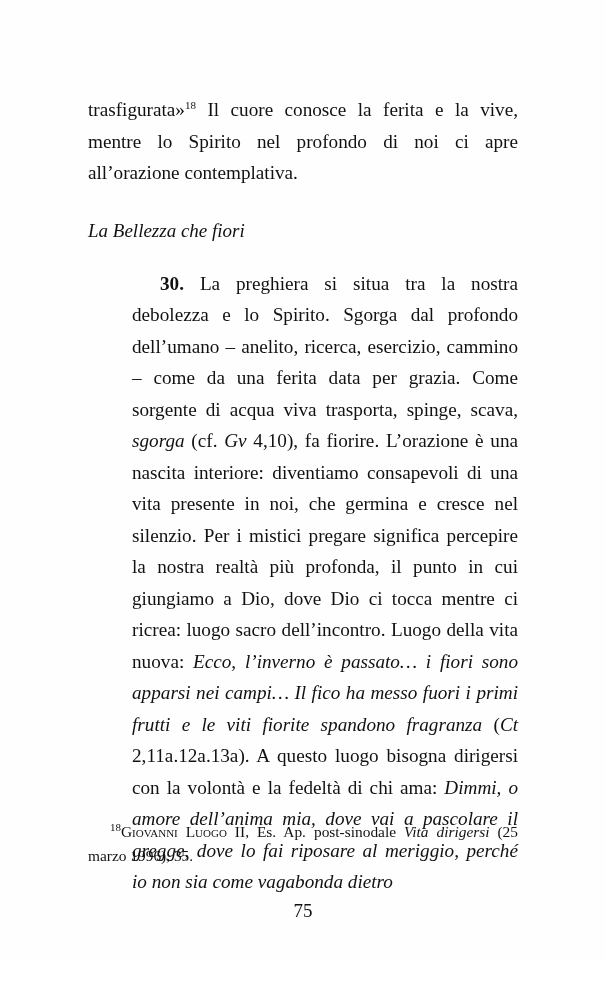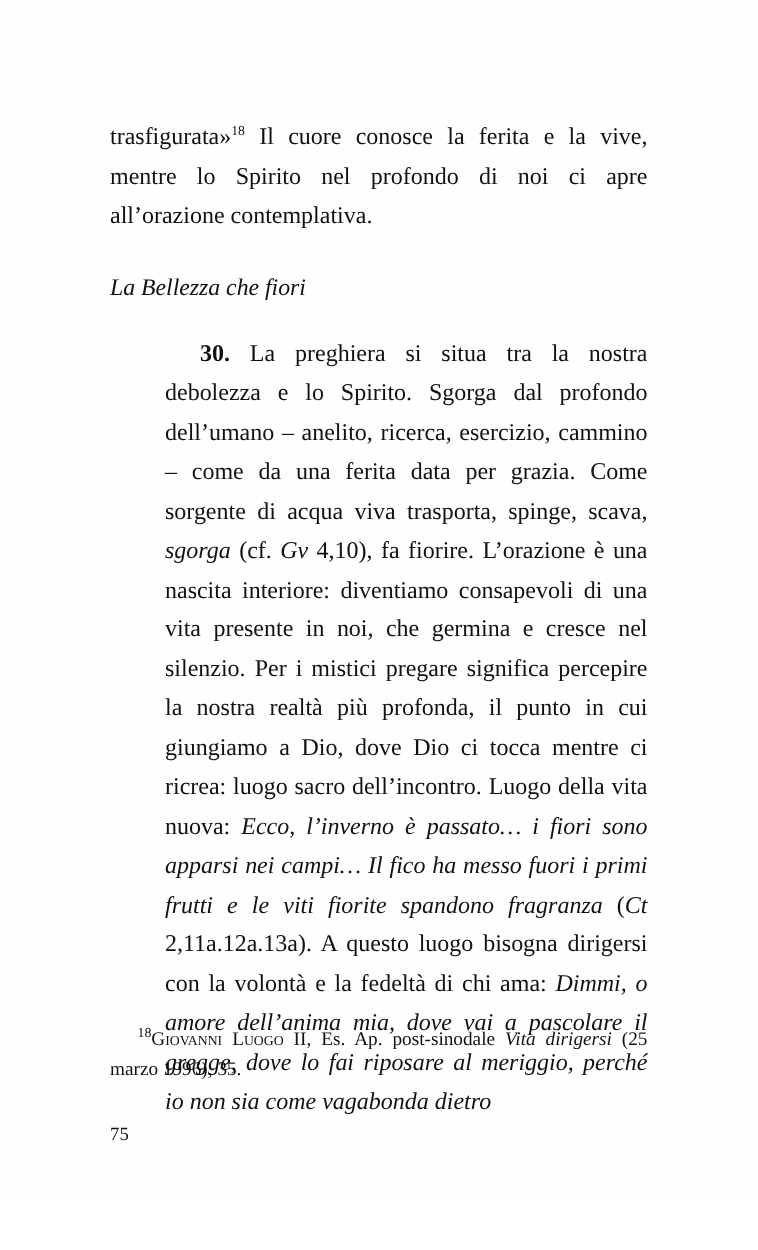--- a/index.html
+++ b/index.html
@@ -84,22 +84,22 @@
     line-height: 0;
   }
   .smallcaps {
     font-variant: small-caps;
   }
   .folio {
     position: absolute;
     left: 88px;
     top: 900px;
     width: 430px;
-    text-align: left;
-    font-size: 15px;
+    text-align: center;
+    font-size: 19px;
   }
 </style>
 </head>
 <body>
 
 <div class="page">
 
   <div class="text-column">
 
     <p class="para-continued"><span>trasfigurata»</span><sup class="fn-marker">18</sup><span> Il cuore conosce la ferita e la vive, mentre lo Spirito nel profondo di noi ci apre all’orazione contemplativa.</span></p>

